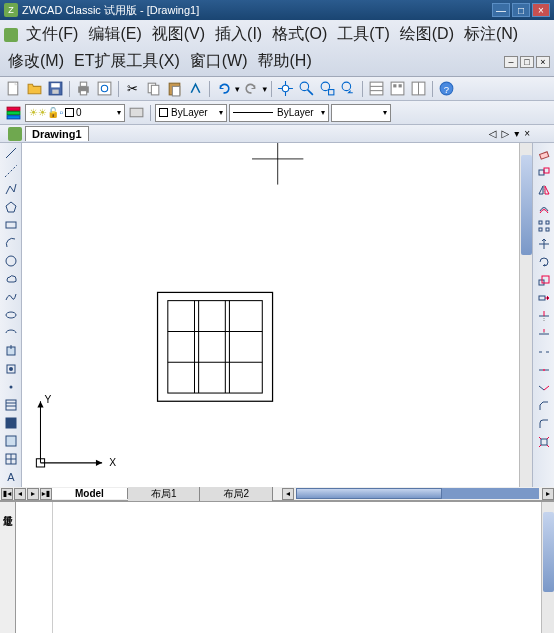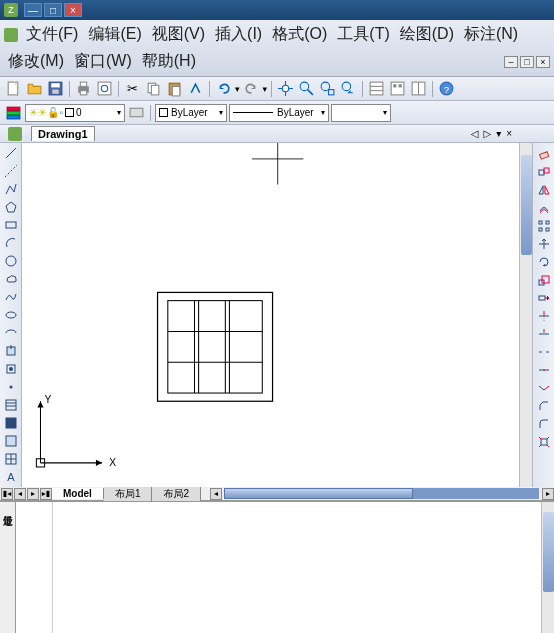--- a/index.html
+++ b/index.html
@@ -22,65 +22,67 @@
 .layerdd.w1 { width: 100px; }
 .layerdd.w2 { width: 72px; }
 .layerdd.w3 { width: 100px; }
 .layerdd.w4 { width: 60px; }
 .layerdd .sq { width: 9px; height: 9px; border: 1px solid #000; margin-right: 3px; }
 .layerdd .dd { margin-left: auto; font-size: 8px; }
 .main { display: flex; height: 344px; position: relative; }
 .left-tools { width: 22px; background: linear-gradient(90deg, #eef1f7, #e0e6f0); display: flex; flex-direction: column; gap: 1px; padding: 2px; border-right: 1px solid #b0b8c8; }
 .ltb { width: 18px; height: 17px; display: flex; align-items: center; justify-content: center; cursor: pointer; font-size: 11px; color: #2a4a7a; position: relative; }
 .ltb svg { width: 14px; height: 14px; }
-.tabsrow { background: linear-gradient(#eef1f7, #dde3ee); height: 18px; display: flex; align-items: center; padding: 0 40px 0 8px; border-bottom: 1px solid #b0b8c8; gap: 6px; }
+.tabsrow { background: linear-gradient(#eef1f7, #dde3ee); height: 18px; display: flex; align-items: center; padding: 0 22px 0 8px; border-bottom: 1px solid #b0b8c8; }
 .tabsrow .dlogo { width: 14px; height: 14px; background: #6fa84f; border-radius: 2px; margin-right: 3px; }
 .tabsrow .dtab { background: #fff; padding: 1px 6px; font-size: 11px; border: 1px solid #888; border-bottom: none; font-weight: bold; }
 .tabsrow .nav { margin-left: auto; display: flex; gap: 1px; align-items: center; }
 .tabsrow .nav span { font-size: 10px; cursor: pointer; padding: 0 2px; }
 .canvas-wrap { flex: 1; position: relative; background: #fff; }
 .right-tools { width: 22px; background: linear-gradient(90deg, #e0e6f0, #eef1f7); display: flex; flex-direction: column; gap: 1px; padding: 2px; border-left: 1px solid #b0b8c8; }
 .vscroll { width: 13px; background: #e8e8e8; border-left: 1px solid #bbb; position: relative; }
 .vscroll .thumb { position: absolute; top: 12px; left: 1px; width: 11px; height: 100px; background: linear-gradient(#c5d4ee, #7a98c8); border-radius: 2px; }
 .sheets { background: #eee; height: 14px; display: flex; align-items: center; font-size: 10px; border-bottom: 1px solid #999; }
 .sheets .navbtn { width: 12px; height: 12px; border: 1px solid #888; background: #ddd; display: flex; align-items: center; justify-content: center; font-size: 8px; cursor: pointer; margin-left: 1px; }
-.sheets .tab { padding: 0 11px; border-right: 1px solid #888; cursor: pointer; background: #ddd; }
+.sheets .tab { padding: 0 23px; border-right: 1px solid #888; cursor: pointer; background: #ddd; }
 .sheets .tab.active { background: #fff; font-weight: bold; }
 .sheets .hsb { flex: 1; background: #7a98c8; height: 11px; margin: 0 2px; position: relative; }
 .sheets .hsb .thumb { position: absolute; left: 0; width: 60%; height: 100%; background: linear-gradient(#c5d4ee, #7a98c8); border: 1px solid #5876a6; }
 .cmdpanel { display: flex; height: 155px; border-top: 1px solid #999; }
 .cmdpanel .vtab { width: 16px; background: #eee; border-right: 1px solid #999; display: flex; flex-direction: column; align-items: center; padding-top: 6px; font-size: 10px; position: relative; }
 .cmdpanel .vtab .cx { position: absolute; bottom: 4px; font-size: 10px; cursor: pointer; }
 .cmdpanel .hist { width: 37px; background: #fff; border-right: 1px solid #ccc; }
 .cmdpanel .cmdarea { flex: 1; background: #fff; position: relative; }
 .cmdpanel .csb { width: 13px; background: #e8e8e8; border-left: 1px solid #bbb; position: relative; }
 .cmdpanel .csb .th { position: absolute; top: 10px; left: 1px; width: 11px; height: 80px; background: linear-gradient(#c5d4ee, #7a98c8); border-radius: 2px; }
 svg { display: block; }
 </style>
 </head>
 <body>
 
 <div class="titlebar">
   <div class="logo">Z</div>
+  <div class="title">ZWCAD Classic 试用版 - [Drawing1]</div>
   <div class="winbtn">—</div>
   <div class="winbtn">□</div>
   <div class="winbtn close">×</div>
 </div>
 
 <div class="menubar">
   <div class="leading"></div>
   <span>文件(F)</span>
   <span>编辑(E)</span>
   <span>视图(V)</span>
   <span>插入(I)</span>
   <span>格式(O)</span>
   <span>工具(T)</span>
   <span>绘图(D)</span>
   <span>标注(N)</span>
   <span>修改(M)</span>
+  <span>ET扩展工具(X)</span>
   <span>窗口(W)</span>
   <span>帮助(H)</span>
   <div class="docbtns">
     <div class="b">–</div>
     <div class="b">□</div>
     <div class="b">×</div>
   </div>
 </div>
 
 <div class="toolbar">

